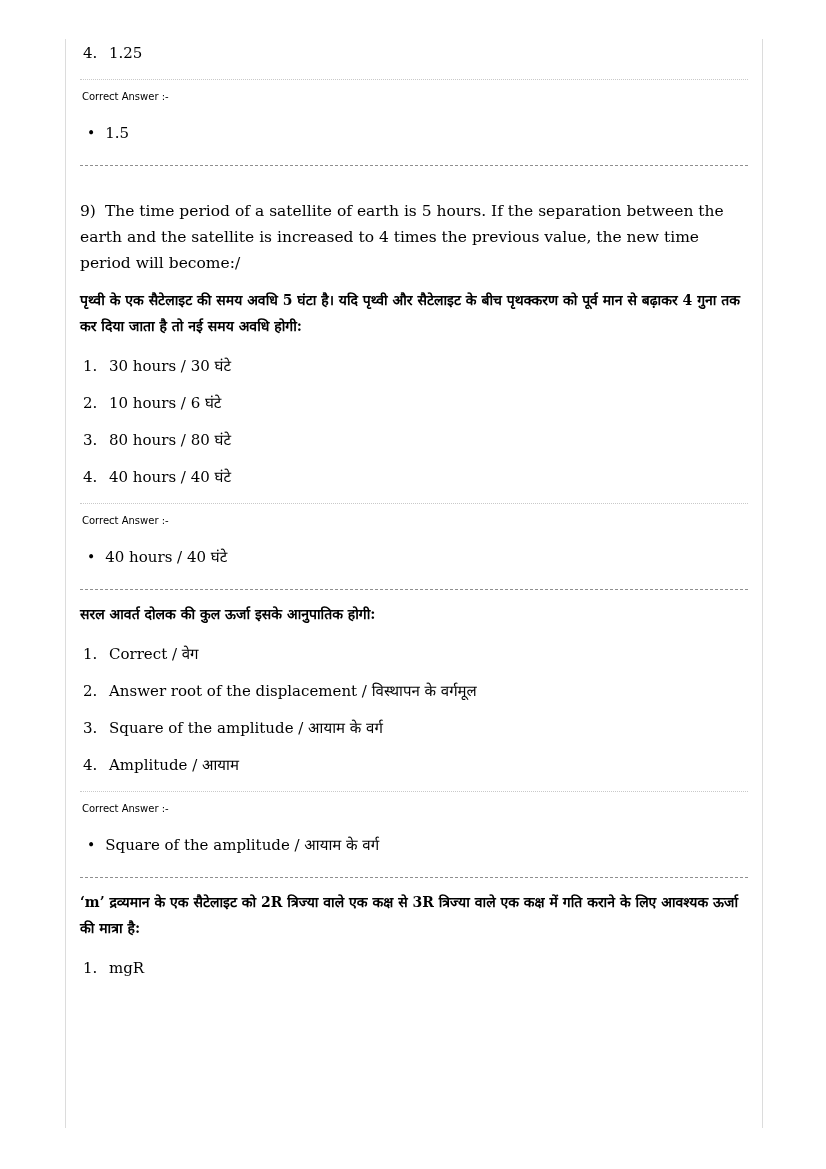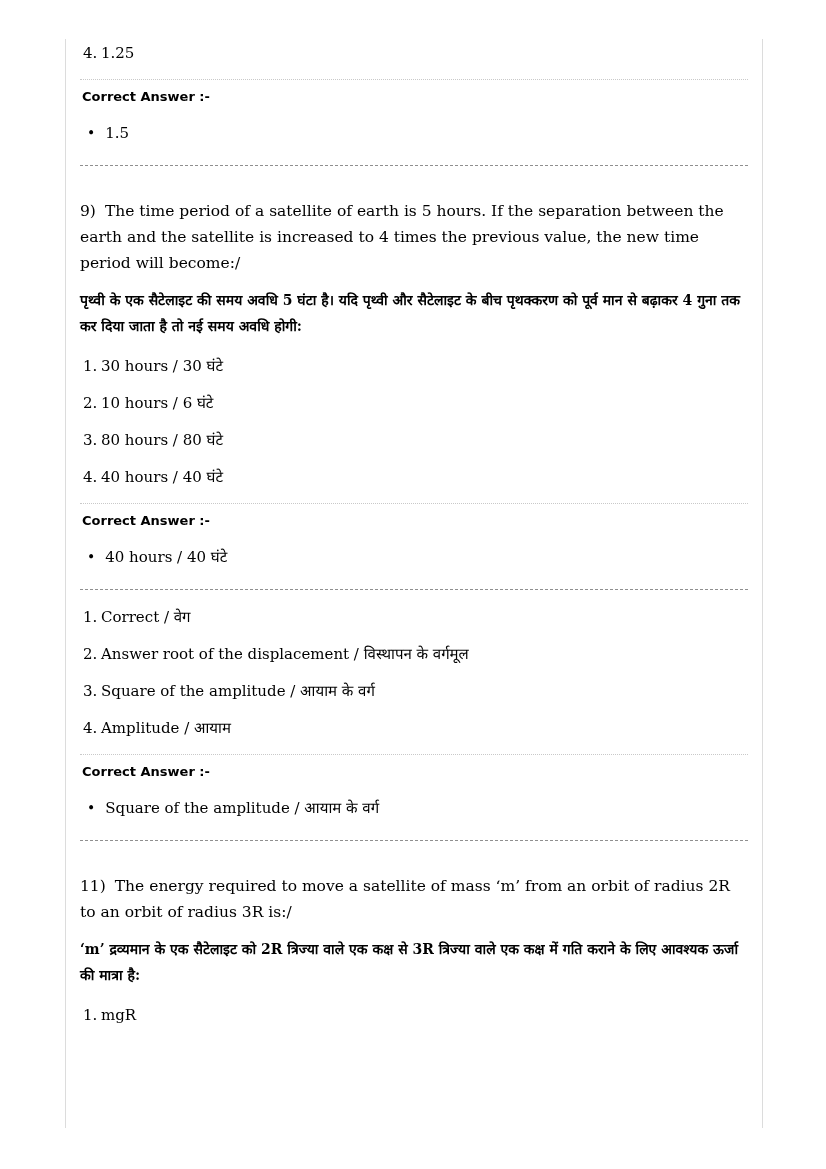--- a/index.html
+++ b/index.html
@@ -61,32 +61,32 @@
     line-height: 20px;
     margin-top: 17px;
     padding-left: 3px;
   }
   .options .option-row:first-child { margin-top: 17px; }
   .opt-num {
     width: 15px;
     flex: 0 0 auto;
     margin-right: 3px;
   }
-  .opt-text { flex: 1; }
+  .opt-text { flex: 1; margin-left: 8px; }
 
   
   .ca-section {
     border-top: 1px dotted #c9c9c9;
     margin-top: 16px;
     padding: 8px 0 22px 0;
   }
   .ca-label {
     font-family: "DejaVu Sans", "Liberation Sans", sans-serif;
-    font-weight: bold;
-    font-size: 13px;
+    font-weight: normal;
+    font-size: 10px;
     line-height: 18px;
     padding-left: 2px;
   }
   .ca-item {
     display: flex;
     align-items: center;
     margin-top: 17px;
     font-size: 15px;
     line-height: 20px;
     padding-left: 7px;
@@ -144,20 +144,21 @@
       <div class="ca-item">
         <span class="bullet"></span>
         <span>40 hours / 40 घंटे</span>
       </div>
     </div>
   </section>
 
   <div class="separator"></div>
 
   <section class="question">
+    <p class="q-hi">सरल आवर्त दोलक की कुल ऊर्जा इसके आनुपातिक होगी:</p>
     <div class="options">
       <div class="option-row">
         <span class="opt-num">1.</span>
         <span class="opt-text">Correct / वेग</span>
       </div>
       <div class="option-row">
         <span class="opt-num">2.</span>
         <span class="opt-text">Answer root of the displacement / विस्थापन के वर्गमूल</span>
       </div>
       <div class="option-row">
@@ -174,21 +175,20 @@
       <div class="ca-item">
         <span class="bullet"></span>
         <span>Square of the amplitude / आयाम के वर्ग</span>
       </div>
     </div>
   </section>
 
   <div class="separator"></div>
 
   <section class="question">
-    <p class="q-en"><span class="q-num">11)</span><span>The energy required to move a satellite of mass ‘m’ from an orbit of radius 2R to an orbit of radius 3R is:/</span></p>
     <p class="q-hi">‘m’ द्रव्यमान के एक सैटेलाइट को 2R त्रिज्या वाले एक कक्ष से 3R त्रिज्या वाले एक कक्ष में गति कराने के लिए आवश्यक ऊर्जा की मात्रा है:</p>
     <div class="options">
       <div class="option-row">
         <span class="opt-num">1.</span>
         <span class="opt-text">mgR</span>
       </div>
 
     </div>
   </section>
 

